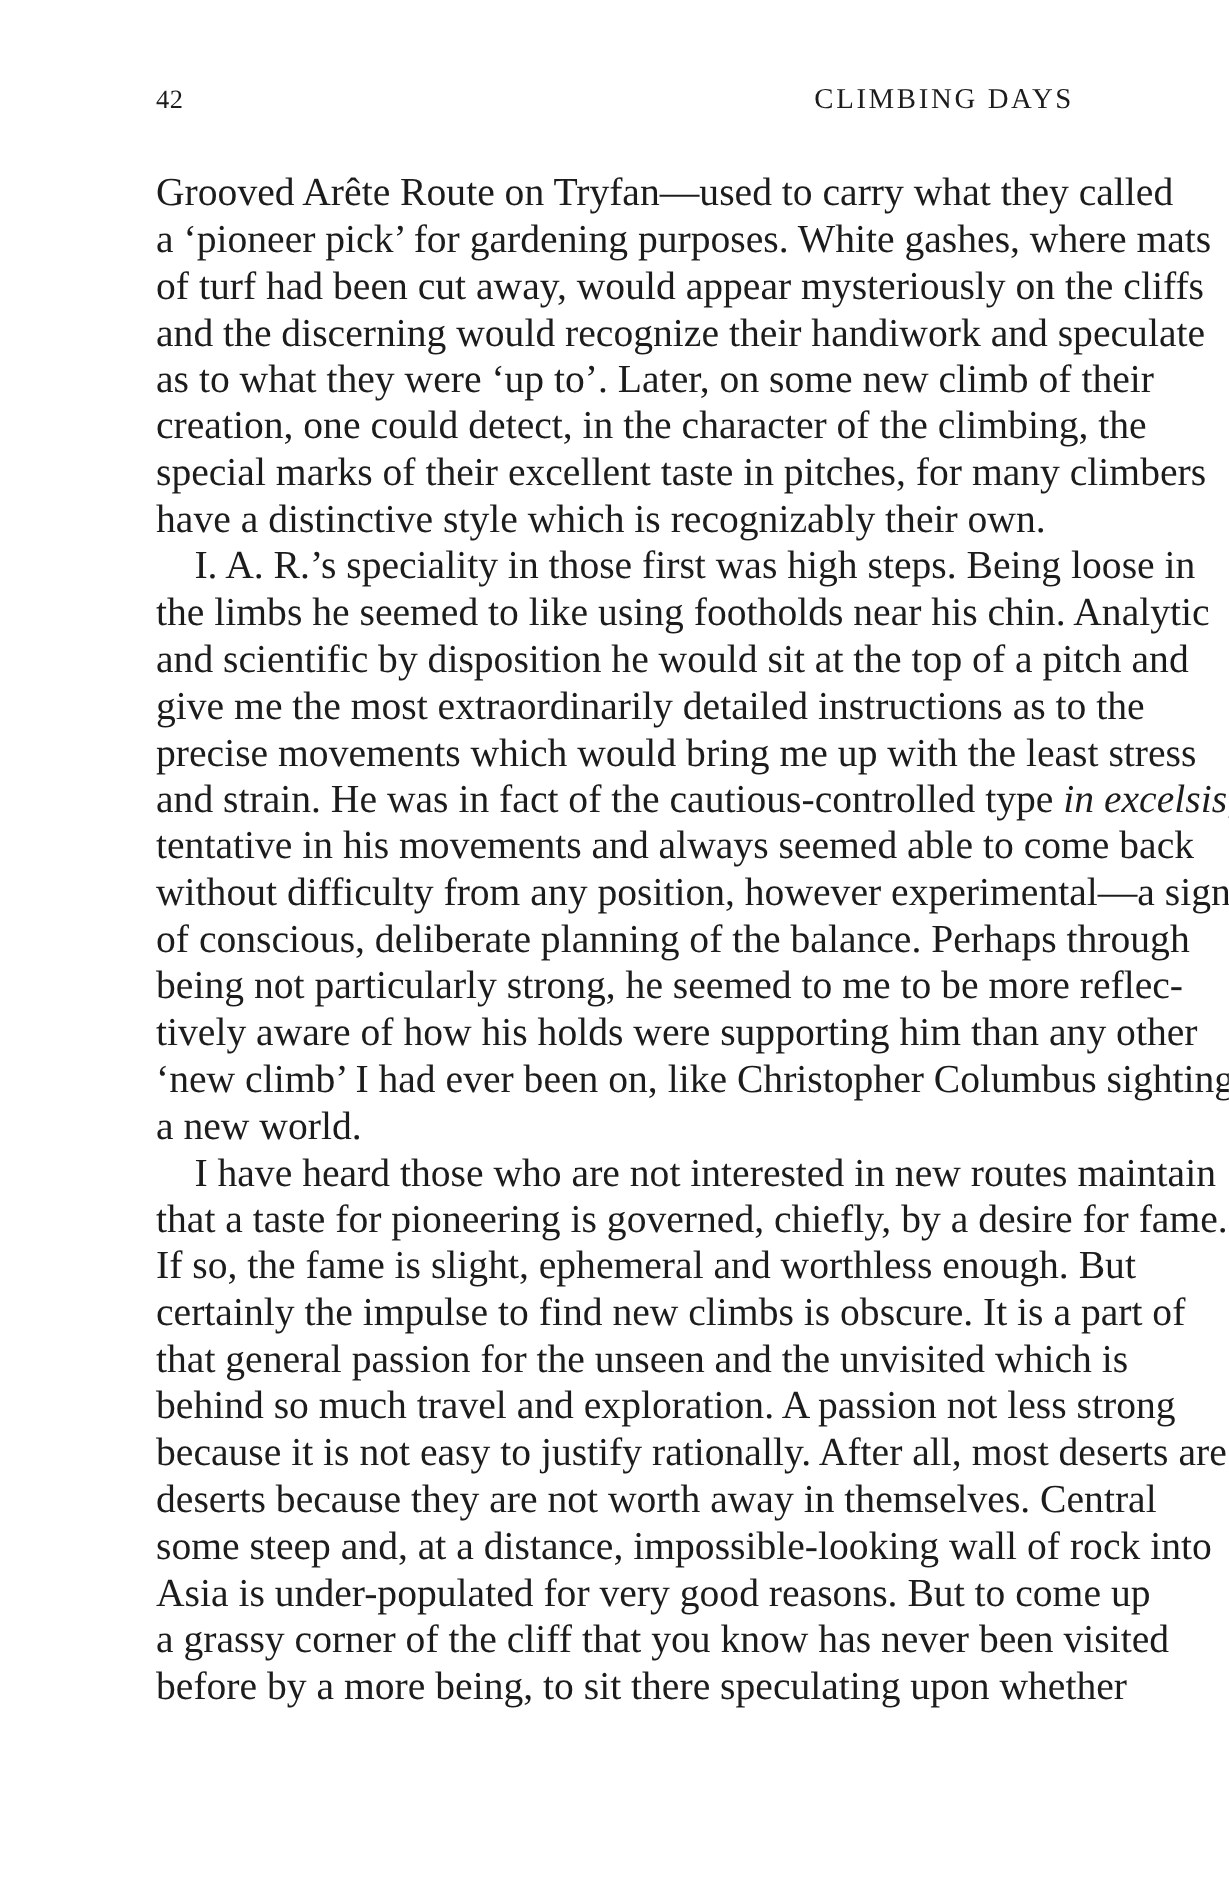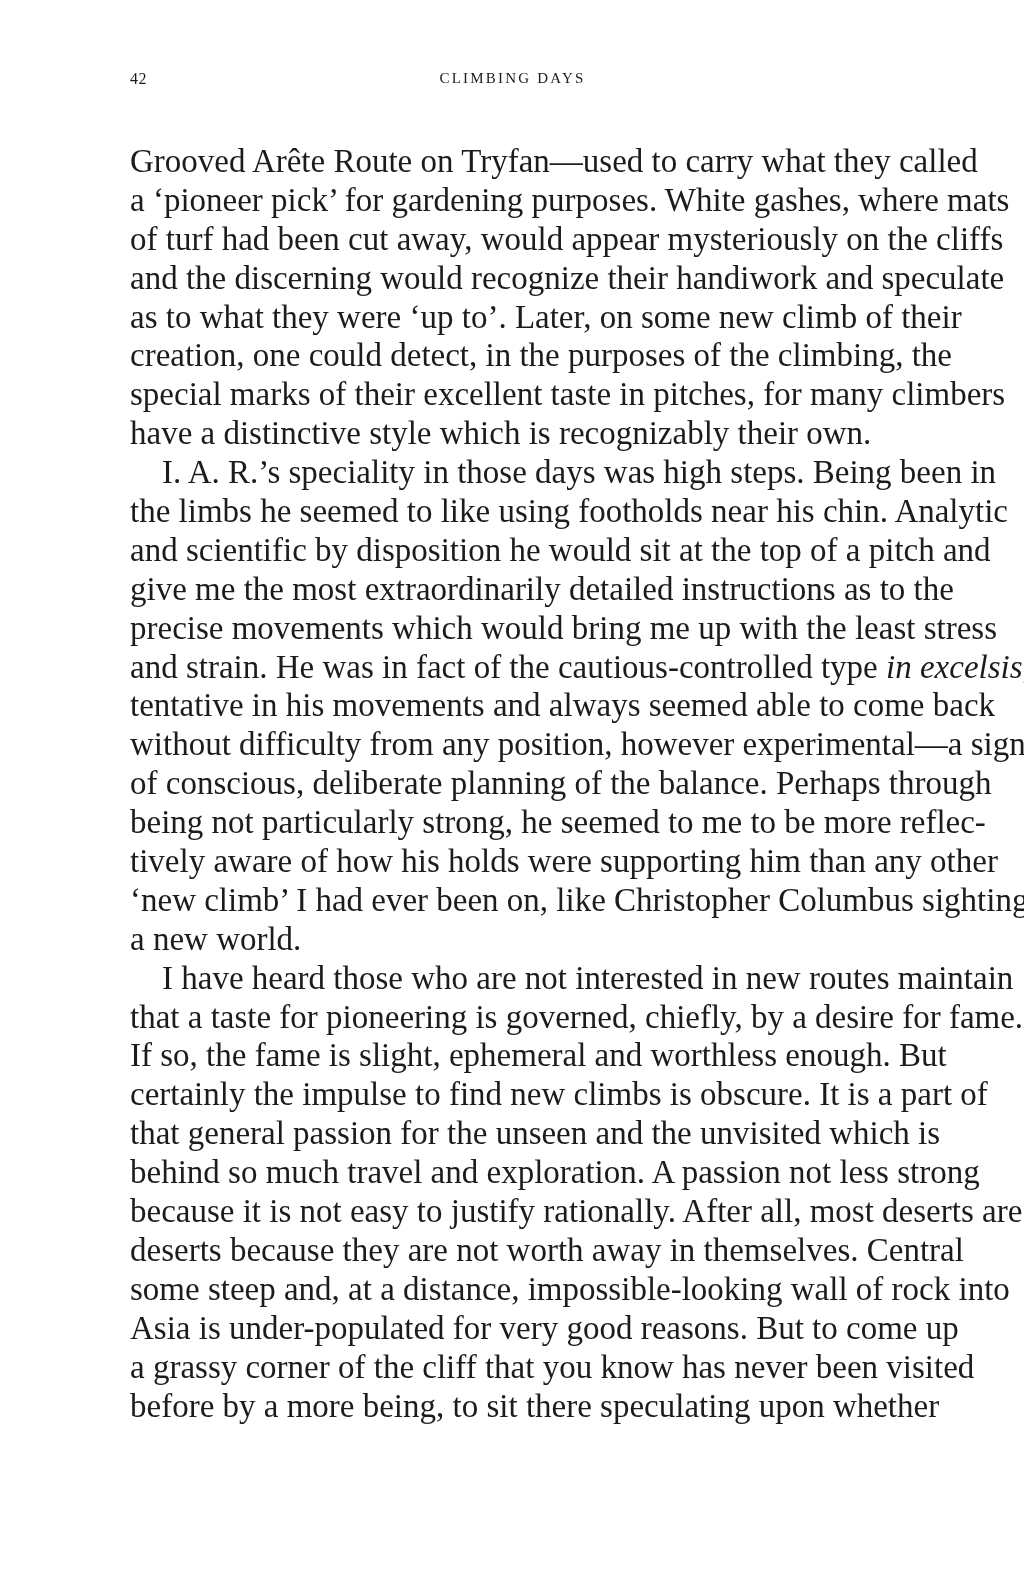--- a/index.html
+++ b/index.html
@@ -26,30 +26,30 @@
       position: absolute;
       top: 70px;
       left: 130px;
       width: 765px;
       height: 32px;
     }
     .folio {
       position: absolute;
       left: 0;
       top: 0;
-      font-size: 16px;
+      font-size: 22px;
       letter-spacing: 0.5px;
     }
     .running-title {
       position: absolute;
       left: 0;
       right: 0;
       top: 0;
-      text-align: center;
-      font-size: 15px;
+      text-align: right;
+      font-size: 24px;
       letter-spacing: 2.2px;
     }
     .text-block {
       position: absolute;
       left: 130px;
       top: 142px;
       width: 765px;
     }
     .line {
       display: block;
@@ -82,25 +82,25 @@
     <span class="running-title">CLIMBING DAYS</span>
   </div>
 
   <div class="text-block">
 
     <span class="line">Grooved Arête Route on Tryfan—used to carry what they called</span>
     <span class="line">a ‘pioneer pick’ for gardening purposes. White gashes, where mats</span>
     <span class="line">of turf had been cut away, would appear mysteriously on the cliffs</span>
     <span class="line">and the discerning would recognize their handiwork and speculate</span>
     <span class="line">as to what they were ‘up to’. Later, on some new climb of their</span>
-    <span class="line">creation, one could detect, in the purposes of the climbing, the</span>
+    <span class="line">creation, one could detect, in the character of the climbing, the</span>
     <span class="line">special marks of their excellent taste in pitches, for many climbers</span>
     <span class="line last">have a distinctive style which is recognizably their own.</span>
 
-    <span class="line indent">I. A. R.’s speciality in those days was high steps. Being been in</span>
+    <span class="line indent">I. A. R.’s speciality in those first was high steps. Being loose in</span>
     <span class="line">the limbs he seemed to like using footholds near his chin. Analytic</span>
     <span class="line">and scientific by disposition he would sit at the top of a pitch and</span>
     <span class="line">give me the most extraordinarily detailed instructions as to the</span>
     <span class="line">precise movements which would bring me up with the least stress</span>
     <span class="line"><span>and strain. He was in fact of the cautious-controlled type </span><em>in excelsis</em><span>,</span></span>
     <span class="line">tentative in his movements and always seemed able to come back</span>
     <span class="line">without difficulty from any position, however experimental—a sign</span>
     <span class="line">of conscious, deliberate planning of the balance. Perhaps through</span>
     <span class="line">being not particularly strong, he seemed to me to be more reflec-</span>
     <span class="line">tively aware of how his holds were supporting him than any other</span>

